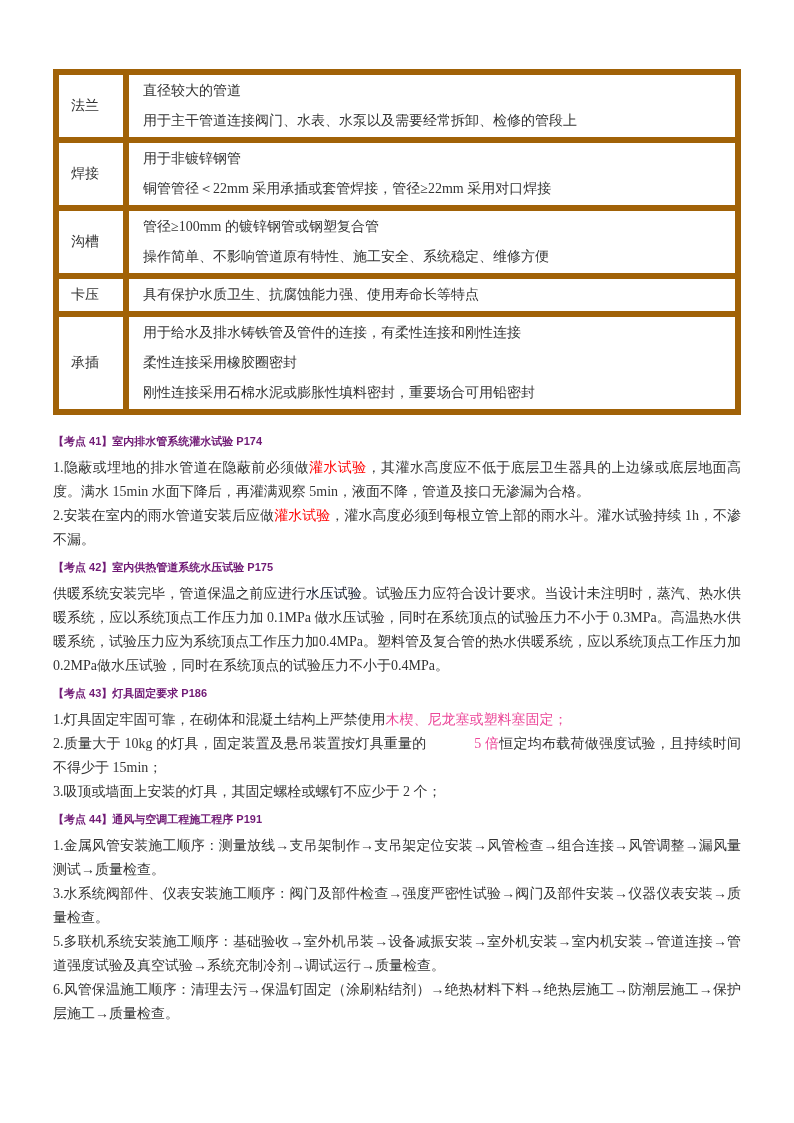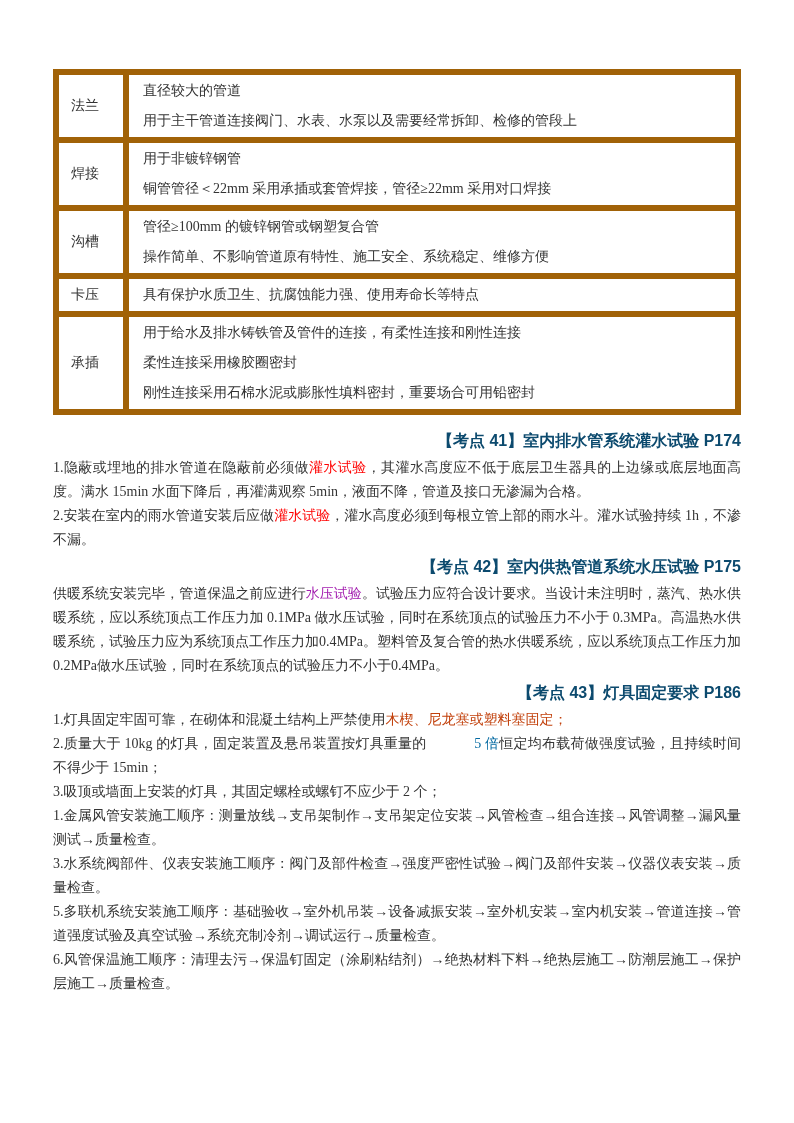--- a/index.html
+++ b/index.html
@@ -38,25 +38,24 @@
     white-space: nowrap;
     overflow: hidden;
   }
   .sections {
     padding-top: 11px;
     font-size: 14px;
   }
   .heading {
     font-family: "Liberation Sans", "DejaVu Sans", sans-serif;
     font-weight: bold;
-    color: #0c4a6e;
-    font-size: 16px;
+    color: #701a75;
+    font-size: 11px;
     line-height: 24px;
     margin: 3px 0;
-    text-align: right;
   }
   .para {
     margin: 0;
     line-height: 24px;
     text-align: justify;
   }
 </style>
 </head>
 <body>
 
@@ -98,23 +97,24 @@
             <p>刚性连接采用石棉水泥或膨胀性填料密封，重要场合可用铅密封</p>
           </td>
         </tr>
       </tbody>
   </table>
   <div class="sections">
       <div class="heading">【考点 41】室内排水管系统灌水试验 P174</div>
       <p class="para"><span>1.隐蔽或埋地的排水管道在隐蔽前必须做</span><span style="color: rgb(255, 0, 0);">灌水试验</span><span>，其灌水高度应不低于底层卫生器具的上边缘或底层地面高度。满水 15min 水面下降后，再灌满观察 5min，液面不降，管道及接口无渗漏为合格。</span></p>
       <p class="para"><span>2.安装在室内的雨水管道安装后应做</span><span style="color: rgb(255, 0, 0);">灌水试验</span><span>，灌水高度必须到每根立管上部的雨水斗。灌水试验持续 1h，不渗不漏。</span></p>
       <div class="heading">【考点 42】室内供热管道系统水压试验 P175</div>
-      <p class="para"><span>供暖系统安装完毕，管道保温之前应进行</span><span style="color: #a21caf;">水压试验</span><span>。试验压力应符合设计要求。当设计未注明时，蒸汽、热水供暖系统，应以系统顶点工作压力加 0.1MPa 做水压试验，同时在系统顶点的试验压力不小于 0.3MPa。高温热水供暖系统，试验压力应为系统顶点工作压力加0.4MPa。塑料管及复合管的热水供暖系统，应以系统顶点工作压力加0.2MPa做水压试验，同时在系统顶点的试验压力不小于0.4MPa。</span></p>
+      <p class="para"><span>供暖系统安装完毕，管道保温之前应进行</span><span style="color: #0f172a;">水压试验</span><span>。试验压力应符合设计要求。当设计未注明时，蒸汽、热水供暖系统，应以系统顶点工作压力加 0.1MPa 做水压试验，同时在系统顶点的试验压力不小于 0.3MPa。高温热水供暖系统，试验压力应为系统顶点工作压力加0.4MPa。塑料管及复合管的热水供暖系统，应以系统顶点工作压力加0.2MPa做水压试验，同时在系统顶点的试验压力不小于0.4MPa。</span></p>
       <div class="heading">【考点 43】灯具固定要求 P186</div>
-      <p class="para"><span>1.灯具固定牢固可靠，在砌体和混凝土结构上严禁使用</span><span style="color: #c2410c;">木楔、尼龙塞或塑料塞固定；</span></p>
-      <p class="para"><span>2.质量大于 10kg 的灯具，固定装置及悬吊装置按灯具重量的 </span><span style="color: #0369a1; margin-left: 44px;">5 倍</span><span>恒定均布载荷做强度试验，且持续时间不得少于 15min；</span></p>
+      <p class="para"><span>1.灯具固定牢固可靠，在砌体和混凝土结构上严禁使用</span><span style="color: #ec4899;">木楔、尼龙塞或塑料塞固定；</span></p>
+      <p class="para"><span>2.质量大于 10kg 的灯具，固定装置及悬吊装置按灯具重量的 </span><span style="color: #ec4899; margin-left: 44px;">5 倍</span><span>恒定均布载荷做强度试验，且持续时间不得少于 15min；</span></p>
       <p class="para"><span>3.吸顶或墙面上安装的灯具，其固定螺栓或螺钉不应少于 2 个；</span></p>
+      <div class="heading">【考点 44】通风与空调工程施工程序 P191</div>
       <p class="para"><span>1.金属风管安装施工顺序：测量放线→支吊架制作→支吊架定位安装→风管检查→组合连接→风管调整→漏风量测试→质量检查。</span></p>
       <p class="para"><span>3.水系统阀部件、仪表安装施工顺序：阀门及部件检查→强度严密性试验→阀门及部件安装→仪器仪表安装→质量检查。</span></p>
       <p class="para"><span>5.多联机系统安装施工顺序：基础验收→室外机吊装→设备减振安装→室外机安装→室内机安装→管道连接→管道强度试验及真空试验→系统充制冷剂→调试运行→质量检查。</span></p>
       <p class="para"><span>6.风管保温施工顺序：清理去污→保温钉固定（涂刷粘结剂）→绝热材料下料→绝热层施工→防潮层施工→保护层施工→质量检查。</span></p>
     </div>
 </div>
 
 </body></html>

